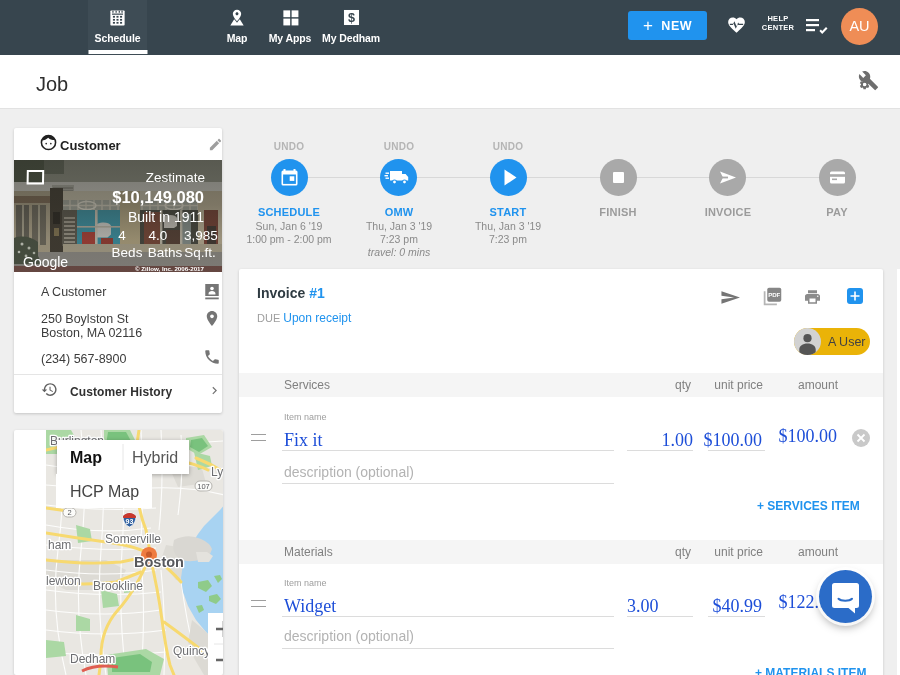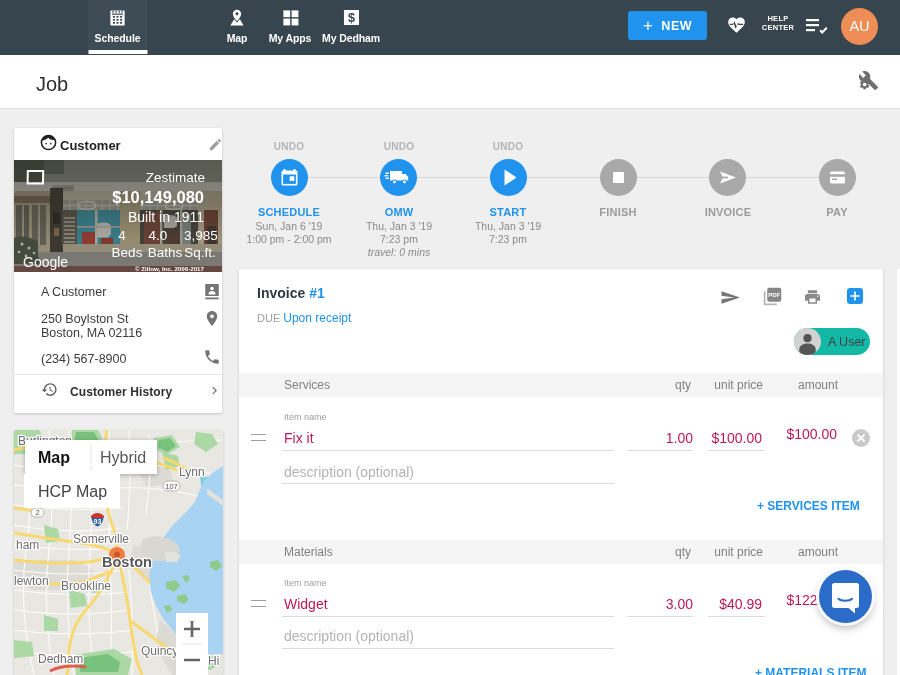--- a/index.html
+++ b/index.html
@@ -16,21 +16,21 @@
 .tab.active::after { content:""; position:absolute; left:50%; transform:translateX(-50%); bottom:1px; width:59px; height:4px; background:#fff; }
 .newbtn { position:absolute; left:628px; top:11px; width:79px; height:29px; background:#2093ee; border-radius:3px; color:#fff; font-size:12.5px; font-weight:bold; text-align:center; line-height:29px; letter-spacing:0.5px; }
 .helpc { position:absolute; left:758px; top:14px; width:40px; color:#fff; font-size:7.5px; font-weight:bold; text-align:center; line-height:9px; letter-spacing:0.3px;}
 .avatar { position:absolute; left:841px; top:8px; width:37px; height:37px; border-radius:50%; background:#ef8d56; color:#fff; font-size:14.5px; text-align:center; line-height:37px; }
 
 
 .jobbar { position:absolute; left:0; top:55px; width:900px; height:54px; background:#fff; border-bottom:1px solid #e2e2e2; }
 .jobbar h1 { position:absolute; left:36px; top:18px; font-size:20px; font-weight:normal; color:#2e2e2e; }
 
 
-.card { position:absolute; background:#fff; border-radius:2px; box-shadow:0 1px 3px rgba(0,0,0,0.18); }
+.card { position:absolute; background:#fff; border-radius:2px; box-shadow:0 1px 3px rgba(0,0,0,0.18);padding-left:32px; }
 
 
 #custcard { left:14px; top:128px; width:208px; height:285px; }
 .custhead { position:absolute; left:0; top:0; width:208px; height:32px; }
 .custhead .nm { position:absolute; left:46px; top:10px; font-size:13px; font-weight:bold; color:#212121; }
 .photo { position:absolute; left:0; top:32px; width:208px; height:112px; overflow:hidden; }
 .crow { position:absolute; left:27px; font-size:12.5px; color:#3c3c3c; }
 .cicon { position:absolute; left:189px; width:18px; height:18px; }
 
 
@@ -43,21 +43,21 @@
 .sdate { position:absolute; width:110px; text-align:center; font-size:10.5px; color:#8a8a8a; line-height:13px; }
 
 
 #invcard { left:239px; top:269px; width:644px; height:420px; }
 .secthead { position:absolute; left:0; width:644px; height:24px; background:#f5f5f5; font-size:12px; color:#808080; }
 .secthead .t1 { position:absolute; left:45px; top:5px; }
 .secthead .qty { position:absolute; right:192px; top:5px; }
 .secthead .up { position:absolute; right:120px; top:5px; }
 .secthead .am { position:absolute; right:45px; top:5px; }
 .iname { position:absolute; left:45px; font-size:9px; color:#9e9e9e; }
-.ival { position:absolute; font-size:14px; color:#be185d; }
+.ival { position:absolute; font-size:18px; color:#1d4ed8;font-family:Liberation Serif, serif; }
 .iline { position:absolute; height:1px; background:#dcdcdc; }
 .idesc { position:absolute; left:45px; font-size:14px; color:#b3b3b3; }
 .addlink { position:absolute; font-size:12px; font-weight:bold; color:#2093ee;text-align:right; }
 .drag { position:absolute; left:12px; width:15px; height:7px; border-top:1.8px solid #9e9e9e; border-bottom:1.8px solid #9e9e9e; }
 
 
 .fab { position:absolute; left:819px; top:570px; width:53px; height:53px; border-radius:50%; background:#2b6cc8; box-shadow:0 0 0 3px rgba(255,255,255,0.85), 0 4px 10px rgba(0,0,0,0.35); }
 
 .rightsliver { position:absolute; left:897px; top:269px; width:3px; height:406px; background:#fff; }
 </style>
@@ -488,21 +488,21 @@
         <path fill="#b5b5b5" d="M4 6H2v16h15v-2H4z"></path>
         <rect x="6" y="2" width="16" height="16" rx="2" fill="#868686"></rect>
         <text x="14" y="13" font-family="Liberation Sans, sans-serif" font-size="7" font-weight="bold" fill="#fff" text-anchor="middle">PDF</text>
       </svg></span>
   <span class="abs" style="left:564px; top:19px;" id="ic-print"><svg width="19" height="18" viewBox="0 0 24 24">
         <path fill="#8b8b8b" d="M19 8H5c-1.7 0-3 1.3-3 3v6h4v4h12v-4h4v-6c0-1.7-1.3-3-3-3zm-3 11H8v-5h8v5zm3-7c-.6 0-1-.4-1-1s.4-1 1-1 1 .4 1 1-.4 1-1 1zm-1-9H6v4h12V3z"></path>
       </svg></span>
   <div class="abs" style="left:608px; top:19px; width:16px; height:16px; background:#2093ee; border-radius:3px;" id="ic-plus"><svg width="16" height="16" viewBox="0 0 16 16">
         <path stroke="#fff" stroke-width="1.6" d="M8 3.5v9M3.5 8h9"></path>
       </svg></div>
-  <div class="abs" style="left:555px; top:59px; width:76px; height:27px; background:#14b8a6; border-radius:14px;">
+  <div class="abs" style="left:555px; top:59px; width:76px; height:27px; background:#eab308; border-radius:14px;">
     <span class="abs" style="left:0; top:0;" id="ic-user"><svg width="27" height="27" viewBox="0 0 27 27">
           <defs>
             <clipPath id="avc">
               <circle cx="13.5" cy="13.5" r="13.5"></circle>
             </clipPath>
           </defs>
           <circle cx="13.5" cy="13.5" r="13.5" fill="#d2d2d2"></circle>
           <g clip-path="url(#avc)">
             <circle cx="13.5" cy="10.2" r="4.1" fill="#555"></circle>
             <path fill="#555" d="M13.5 15.4c-4.8 0-8.2 2.6-8.2 5.8V27h16.4v-5.8c0-3.2-3.4-5.8-8.2-5.8z"></path>
@@ -536,21 +536,21 @@
 
   <div class="secthead" style="top:271px;">
       <span class="t1">Materials</span>
       <span class="qty">qty</span>
       <span class="up">unit price</span>
       <span class="am">amount</span>
     </div>
   <div class="iname" style="top:309px;">Item name</div>
   <div class="drag" style="top:331px;"></div>
   <div class="ival" style="left:45px; top:327px;">Widget</div>
-  <div class="ival" style="top:327px; left:388px; width:66px; text-align:right;">3.00</div>
+  <div class="ival" style="top:327px; left:388px; width:66px; text-align:left;">3.00</div>
   <div class="ival" style="top:327px; left:457px; width:66px; text-align:right;">$40.99</div>
   <div class="ival" style="top:323px; left:518px; width:80px; text-align:right;">$122.97</div>
   <div class="iline" style="left:43px; top:347px; width:332px;"></div>
   <div class="iline" style="left:388px; top:347px; width:66px;"></div>
   <div class="iline" style="left:469px; top:347px; width:57px;"></div>
   <div class="idesc" style="top:359px;">description (optional)</div>
   <div class="iline" style="left:43px; top:379px; width:332px;"></div>
   <div class="addlink" style="left:516px; top:397px;">+ MATERIALS ITEM</div>
 </div>
 

